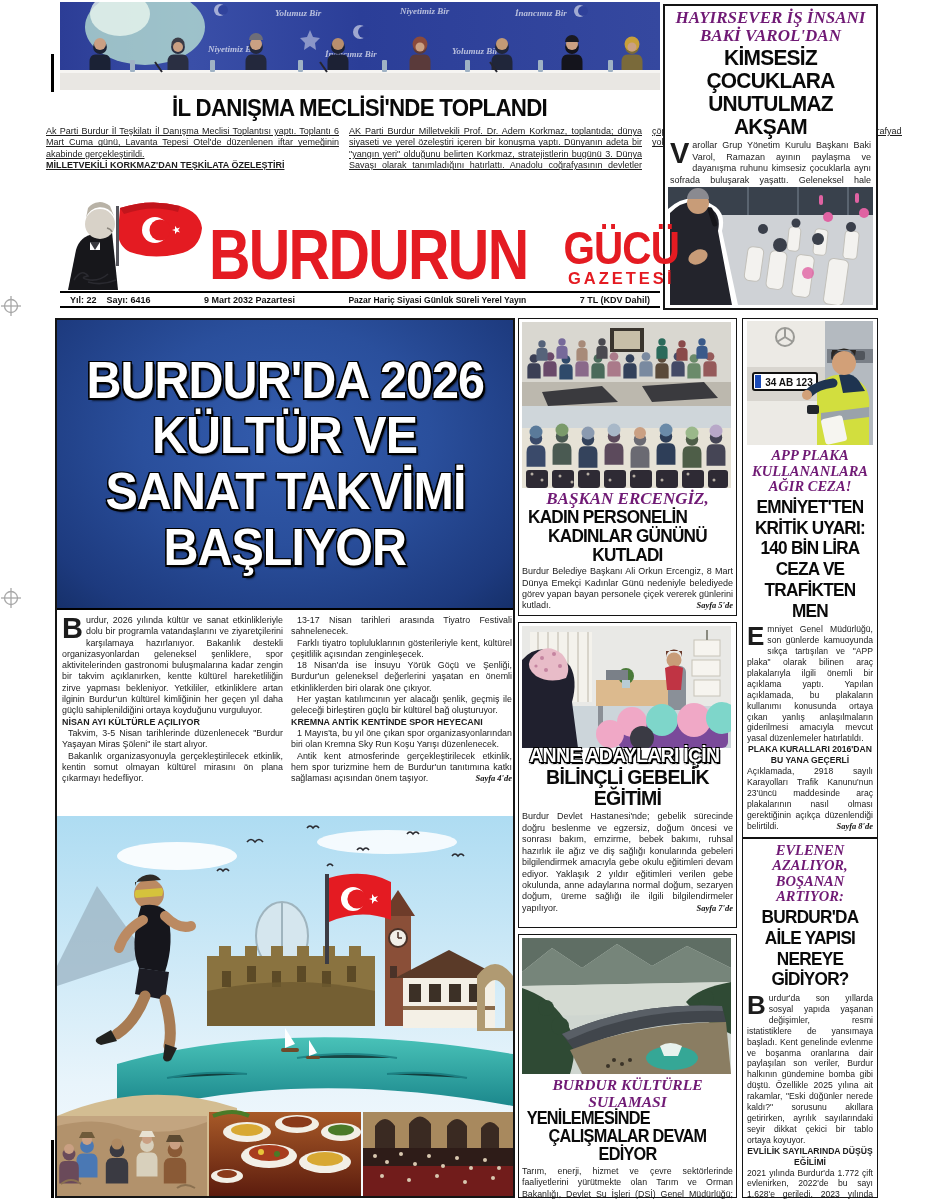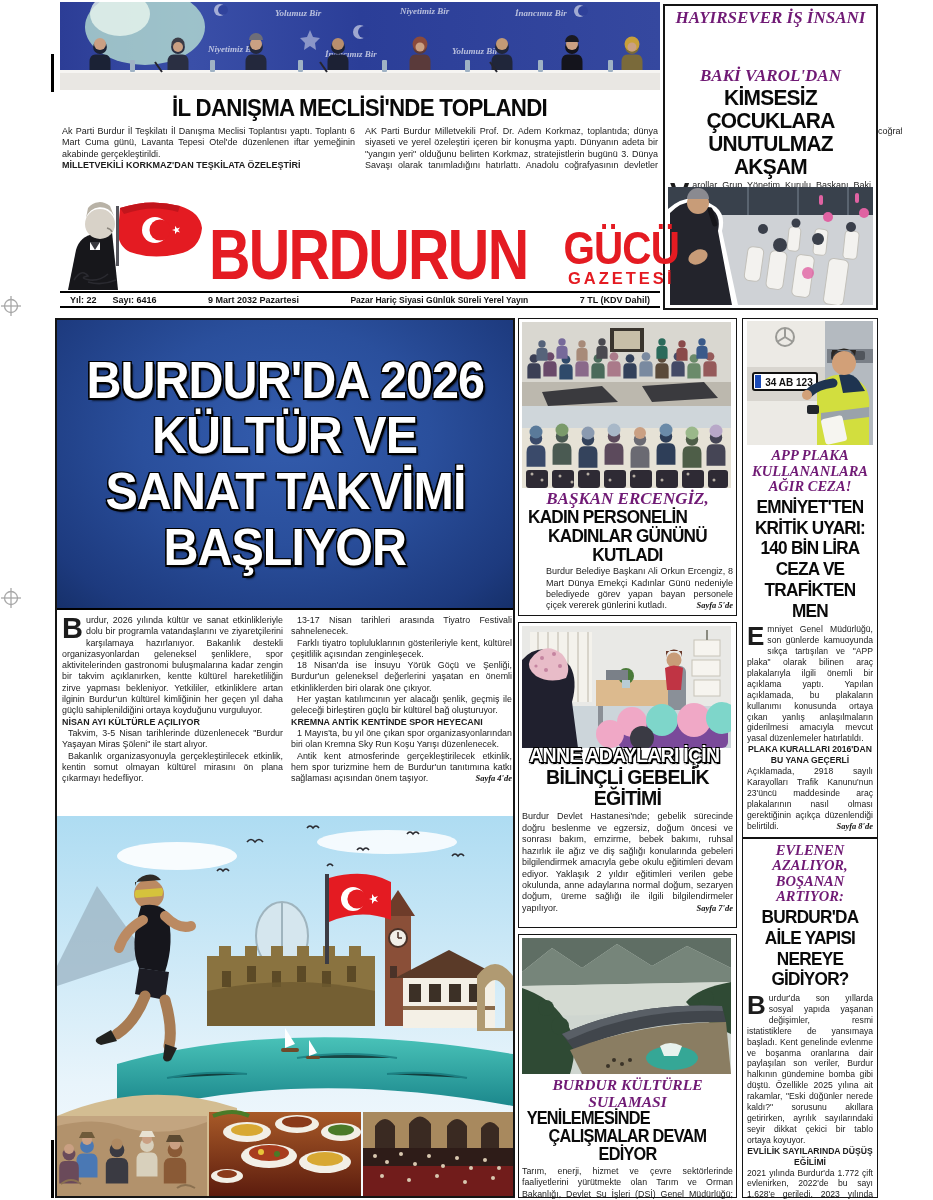--- a/index.html
+++ b/index.html
@@ -154,29 +154,29 @@
         <line x1="95" y1="60" x2="102" y2="70"></line>
         <line x1="260" y1="60" x2="267" y2="70"></line>
         <line x1="430" y1="60" x2="437" y2="70"></line>
       </g>
   </svg>
 
   <div class="abs" style="left:60px;top:93px;width:600px;height:30px;display:flex;align-items:center;justify-content:center;white-space:nowrap;">
     <span class="head-sans cond" style="font-size:24px;">İL DANIŞMA MECLİSİ'NDE TOPLANDI</span>
   </div>
 
-  <div class="abs body-text" style="left:62px;top:126px;width:596px;height:68px;column-count:2;column-gap:10px;font-size:9px;">
+  <div class="abs body-text" style="left:46px;top:126px;width:596px;height:68px;column-count:2;column-gap:10px;font-size:9px;text-decoration:underline;">
     <p class="noind">Ak Parti Burdur İl Teşkilatı İl Danışma Meclisi Toplantısı yaptı. Toplantı 6 Mart Cuma günü, Lavanta Tepesi Otel'de düzenlenen iftar yemeğinin akabinde gerçekleştirildi.</p>
     <p class="sub noind">MİLLETVEKİLİ KORKMAZ'DAN TEŞKİLATA ÖZELEŞTİRİ</p>
     <p class="noind"><span>AK Parti Burdur Milletvekili Prof. Dr. Adem Korkmaz, toplantıda; dünya siyaseti ve yerel özeleştiri içeren bir konuşma yaptı. Dünyanın adeta bir "yangın yeri" olduğunu belirten Korkmaz, stratejistlerin bugünü 3. Dünya Savaşı olarak tanımladığını hatırlattı. Anadolu coğrafyasının devletler çöplüğü olduğunu vurgulayan Korkmaz, "Eğer bu coğrafyada gücünüz yoksa sizi paramparça eder.</span> <span class="pageref">Sayfa 4'de</span></p>
   </div>
 
   <div class="box" style="left:663px;top:4px;width:215px;height:306px;padding:3px 5px;">
     <div class="serif-kicker" style="font-size:17px;">HAYIRSEVER İŞ İNSANI</div>
-    <div class="serif-kicker" style="font-size:17px;margin-top:40px;">BAKİ VAROL'DAN</div>
+    <div class="serif-kicker" style="font-size:17px;">BAKİ VAROL'DAN</div>
     <div class="head-sans cond" style="font-size:22.5px;margin-top:1px;">KİMSESİZ ÇOCUKLARA</div>
     <div class="head-sans cond" style="font-size:22.5px;">UNUTULMAZ AKŞAM</div>
     <div class="body-text" style="font-size:9px;margin-top:2px;">
       <span class="dropcap">V</span><span>arollar Grup Yönetim Kurulu Başkanı Baki Varol, Ramazan ayının paylaşma ve dayanışma ruhunu kimsesiz çocuklarla aynı sofrada buluşarak yaşattı. Geleneksel hale getirdiği iftar programında çocuklarla bir araya gelen Varol, hem kendi hayat hikâyesini anlattı hem de gençlere umut ve motivasyon dolu mesajlar verdi.</span>
       <span class="pageref">Sayfa 3'de</span>
     </div>
     <svg class="photo" style="position:absolute;left:3px;bottom:3px;" width="205" height="118" viewBox="0 0 205 118">
       <rect width="205" height="118" fill="#cfd2d6"></rect>
       <rect width="205" height="28" fill="#39414c"></rect>
       <g stroke="#5a6470" stroke-width="2">
@@ -237,21 +237,21 @@
       <path d="M14 82 q8 -12 14 -4 q-10 2 2 4 q10 1 18 -6 m-20 8 q14 4 28 -2" stroke="#2a2a30" stroke-width="1.6" fill="none"></path>
     </svg>
     <div class="abs" style="left:142px;top:-4px;width:458px;height:94px;display:flex;align-items:flex-end;justify-content:center;">
       <span class="mast-title" style="font-size:70px;transform:scaleX(.82);transform-origin:center bottom;letter-spacing:-2px;line-height:.95;">BURDURUN</span>
       <span style="display:flex;flex-direction:column;align-items:center;margin-left:-8px;">
         <span class="mast-title" style="font-size:47px;transform:scaleX(.86);letter-spacing:-1px;line-height:.9;">GÜCÜ</span>
         <span class="mast-title" style="font-size:16.5px;letter-spacing:3px;line-height:1.15;">GAZETESİ</span>
       </span>
     </div>
     <div class="infobar">
-      <span style="display:flex;gap:16px;">
+      <span style="display:flex;gap:10px;">
         <span>Yıl: 22</span>
         <span>Sayı: 6416</span>
       </span>
       <span>9 Mart 2032 Pazartesi</span>
       <span style="font-size:8.5px;">Pazar Hariç Siyasi Günlük Süreli Yerel Yayın</span>
       <span>7 TL (KDV Dahil)</span>
     </div>
   </div>
 
   <div class="box" style="left:55px;top:318px;width:460px;height:880px;">
@@ -505,21 +505,21 @@
           <circle cx="88" cy="158" r="1.5"></circle>
           <circle cx="112" cy="154" r="1.5"></circle>
           <circle cx="140" cy="158" r="1.5"></circle>
           <circle cx="166" cy="152" r="1.5"></circle>
           <circle cx="192" cy="158" r="1.5"></circle>
         </g>
     </svg>
     <div class="serif-kicker" style="font-size:17px;margin-top:2px;">BAŞKAN ERCENGİZ,</div>
     <div class="head-sans cond" style="font-size:18.5px;">KADIN PERSONELİN</div>
     <div class="head-sans cond" style="font-size:18.5px;">KADINLAR GÜNÜNÜ KUTLADI</div>
-    <div class="body-text" style="font-size:9px;margin-top:1px;margin-left:24px;">
+    <div class="body-text" style="font-size:9px;margin-top:1px;">
       <span>Burdur Belediye Başkanı Ali Orkun Ercengiz, 8 Mart Dünya Emekçi Kadınlar Günü nedeniyle belediyede görev yapan bayan personele çiçek vererek günlerini kutladı.</span>
       <span class="pageref">Sayfa 5'de</span>
     </div>
   </div>
 
   <div class="box" style="left:518px;top:622px;width:219px;height:306px;padding:3px;border-width:1.5px;">
     <svg class="photo" width="209" height="122" viewBox="0 0 209 122">
       <rect width="209" height="122" fill="#e9e9e6"></rect>
       <rect y="80" width="209" height="42" fill="#ccd5da"></rect>
       <g>

